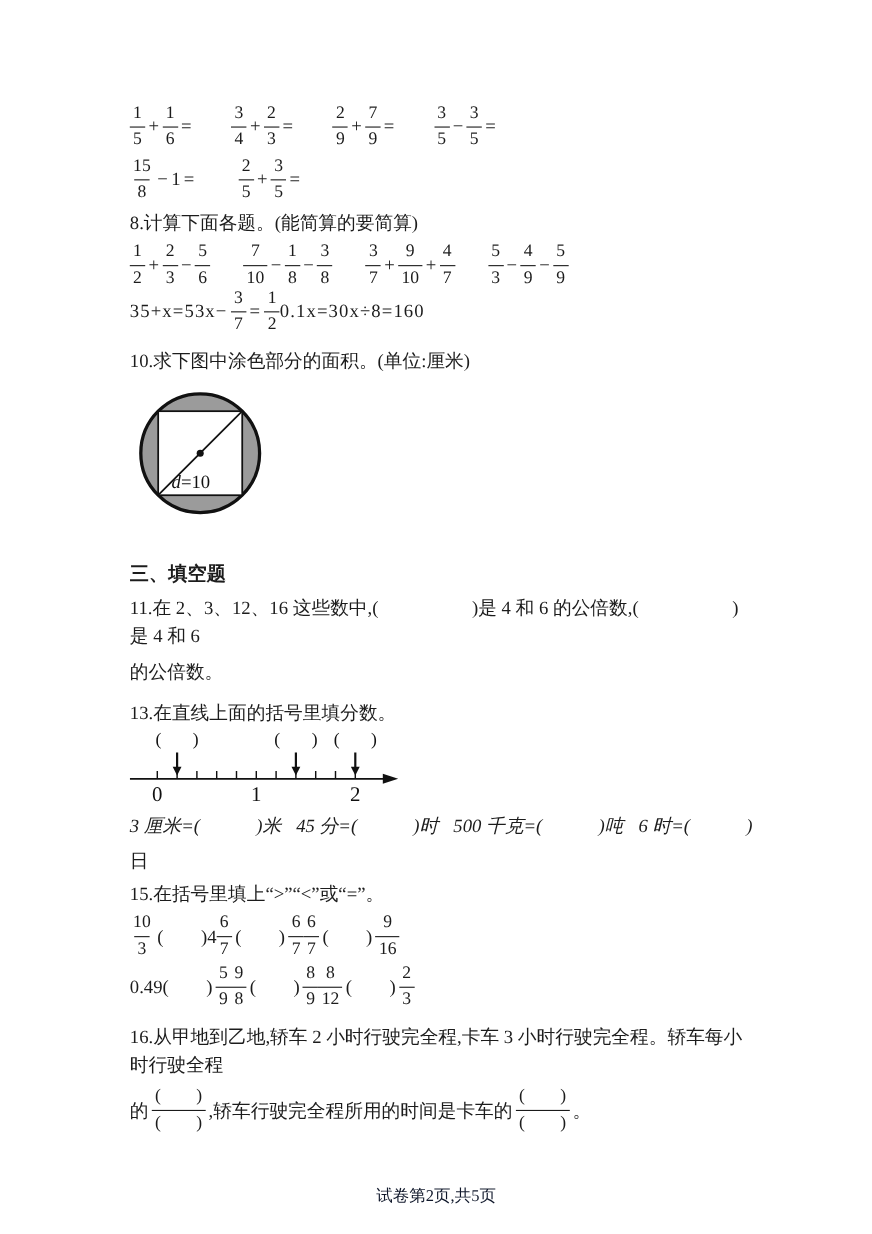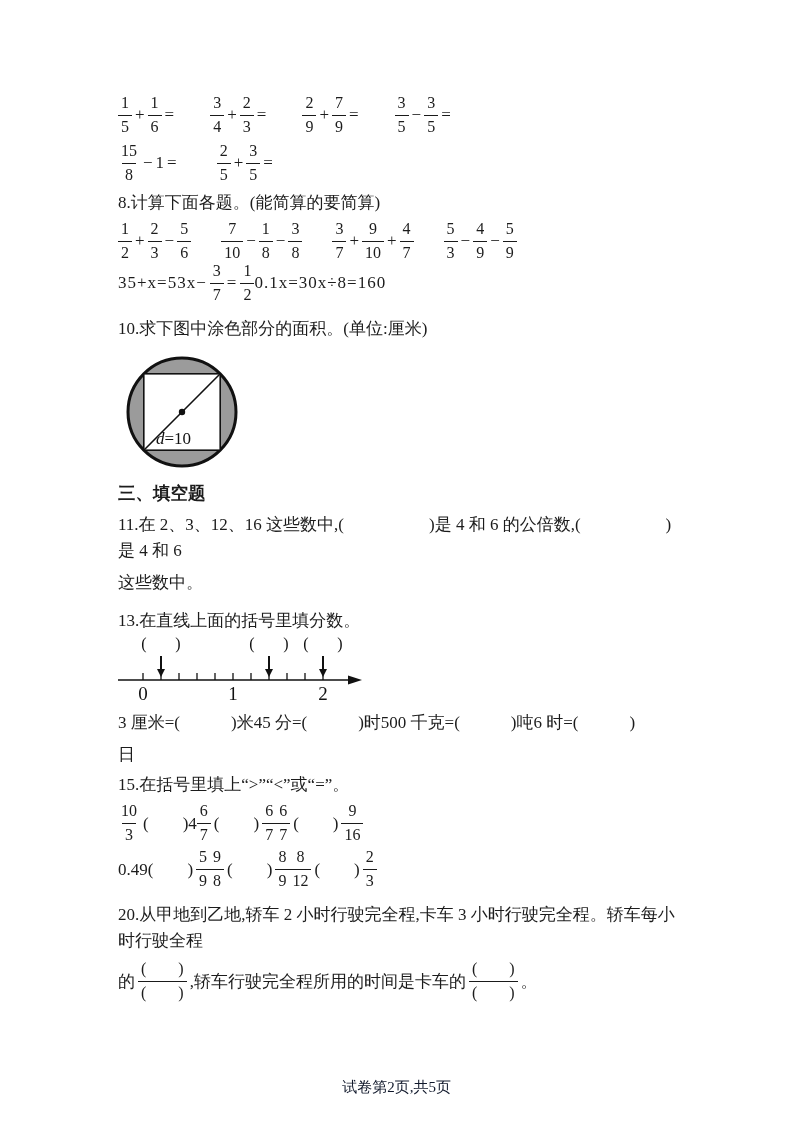--- a/index.html
+++ b/index.html
@@ -38,35 +38,35 @@
   }
   .tok{white-space:pre;}
   .eq .tok{letter-spacing:1px;}
   .frac{
     display:inline-flex;flex-direction:column;align-items:center;
     line-height:1.05;font-size:16px;vertical-align:middle;
   }
   .frac .num{padding:0 3px 3px;}
   .frac .den{border-top:1.4px solid #1a1a1a;padding:3px 3px 0;}
   .row-justify{
-    display:flex;justify-content:flex-start;align-items:center;
-    font-size:17px;line-height:26px;
+    display:flex;justify-content:space-between;align-items:center;
+    font-size:17px;line-height:26px;font-style:italic;
   }
   .figure{margin-left:2px;}
   .figure svg{display:block;}
   .numberline{display:block;}
   .numberline text,.figsvg text{font-family:"Liberation Serif","DejaVu Serif",serif;}
   .footer{
     position:absolute;left:0;right:0;top:1078px;
     text-align:center;font-size:15px;color:#0f172a;
   }
   
   .mt0{margin-top:0;} .mt2{margin-top:12px;} .mt4{margin-top:4px;}
   .mt6{margin-top:6px;} .mt8{margin-top:8px;}
-  .mt24{margin-top:8px;}
+  .mt24{margin-top:36px;}
 </style>
 </head>
 <body>
 
 <div class="page">
   <div class="content">
 
     <div class="exprrow g36 mt8">
       <span class="expr">
           <span class="frac">
@@ -240,21 +240,21 @@
         <rect x="23.8" y="19.8" width="76.4" height="76.4" fill="#ffffff" stroke="#111111" stroke-width="1.6"></rect>
         <line x1="23.8" y1="96.2" x2="100.2" y2="19.8" stroke="#111111" stroke-width="1.6"></line>
         <circle cx="62" cy="58" r="3.2" fill="#111111"></circle>
         <text x="36" y="90" font-size="17" fill="#111111"><tspan font-style="italic">d</tspan><tspan>=10</tspan></text>
       </svg>
     </div>
 
     <div class="sec-title mt24">三、填空题</div>
 
     <div class="text-line mt6">11.在 2、3、12、16 这些数中,(　　　　　)是 4 和 6 的公倍数,(　　　　　)是 4 和 6</div>
-    <div class="text-line mt6">这些数中。</div>
+    <div class="text-line mt6">的公倍数。</div>
 
 
     <div class="text-line mt2">13.在直线上面的括号里填分数。</div>
     <svg class="numberline mt0" width="270" height="70" viewBox="0 0 270 70">
         <line x1="0" y1="46" x2="232" y2="46" stroke="#111" stroke-width="1.6"></line>
         <polygon points="244,46 230,41.5 230,50.5" fill="#111"></polygon>
         <line x1="25" y1="39" x2="25" y2="46" stroke="#111" stroke-width="1.3"></line>
         <line x1="43" y1="39" x2="43" y2="46" stroke="#111" stroke-width="1.3"></line>
         <line x1="61" y1="39" x2="61" y2="46" stroke="#111" stroke-width="1.3"></line>
         <line x1="79" y1="39" x2="79" y2="46" stroke="#111" stroke-width="1.3"></line>
@@ -347,21 +347,21 @@
             <span class="den">12</span>
           </span>
           <span class="tok">(　　)</span>
           <span class="frac">
             <span class="num">2</span>
             <span class="den">3</span>
           </span>
         </span>
     </div>
 
-    <div class="text-line mt2">20.从甲地到乙地,轿车 2 小时行驶完全程,卡车 3 小时行驶完全程。轿车每小时行驶全程</div>
+    <div class="text-line mt2">16.从甲地到乙地,轿车 2 小时行驶完全程,卡车 3 小时行驶完全程。轿车每小时行驶全程</div>
     <div class="exprrow g2 mt6">
       <span class="expr g2">
           <span class="tok">的</span>
           <span class="frac">
             <span class="num">(　　)</span>
             <span class="den">(　　)</span>
           </span>
           <span class="tok">,轿车行驶完全程所用的时间是卡车的</span>
           <span class="frac">
             <span class="num">(　　)</span>

